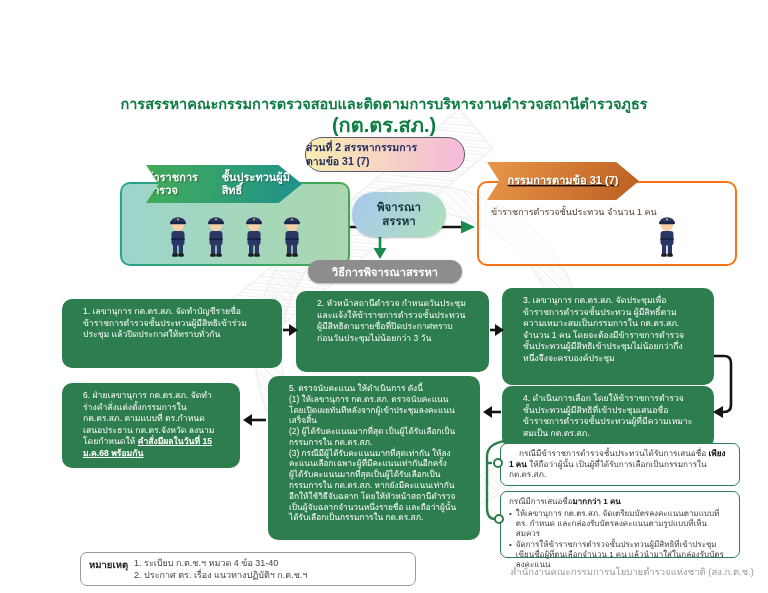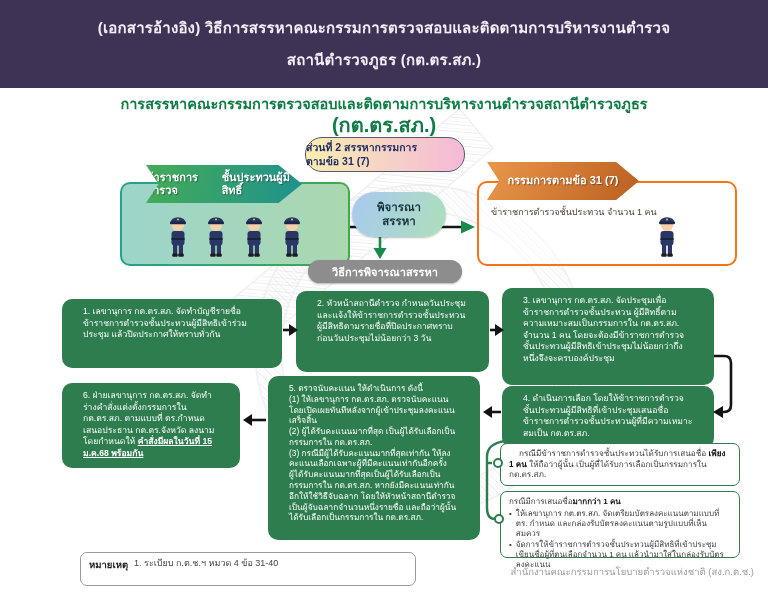--- a/index.html
+++ b/index.html
@@ -16,21 +16,21 @@
             font-size:20px;font-weight:800;z-index:2;}
   .badge{position:absolute;left:305px;top:137px;width:158px;height:33px;border-radius:17px;
          border:1.5px solid #5a5a6e;background:linear-gradient(90deg,#f9edb0,#f4b9d8);
          display:flex;flex-direction:column;justify-content:center;align-items:flex-start;z-index:4;}
   .badge div{font-size:10.5px;font-weight:800;color:#232e63;line-height:1.25;}
   
   .banner{position:absolute;display:flex;flex-direction:row;justify-content:center;align-items:center;
           z-index:5;clip-path:polygon(0 0,85% 0,100% 50%,85% 100%,0 100%,8% 50%);}
   .banner div{color:#fff;font-weight:800;font-size:11px;line-height:1.2;text-shadow:1px 1px 1px rgba(0,0,0,.35);}
   .banner-left{left:146px;top:165px;width:156px;height:38px;background:linear-gradient(95deg,#44ab57,#1f928d);}
-  .banner-right{left:487px;top:162px;width:152px;height:38px;background:linear-gradient(115deg,#e9964a,#bb5f20);}
+  .banner-right{left:487px;top:162px;width:152px;height:38px;background:linear-gradient(115deg,#e9964a,#bb5f20);text-decoration:underline;}
   
   .officer-box{position:absolute;left:120px;top:182px;width:230px;height:84px;border-radius:10px;
                background:linear-gradient(90deg,#26a28b,#45a84e);padding:2px;box-sizing:border-box;z-index:2;}
   .officer-box-inner{width:100%;height:100%;border-radius:8px;background:rgba(255,255,255,.55);
                display:flex;justify-content:center;align-items:flex-end;gap:12px;padding-bottom:5px;box-sizing:border-box;}
   .right-box{position:absolute;left:477px;top:181px;width:260px;height:85px;border:2px solid #f97316;
              border-radius:10px;background:rgba(255,255,255,.55);box-sizing:border-box;z-index:2;}
   .right-box-text{position:absolute;left:12px;top:22px;width:180px;font-size:9px;color:#4b3b2c;}
   .cop{width:26px;height:46px;}
   .cop-single{position:absolute;right:55px;top:30px;}
@@ -101,24 +101,20 @@
     <g opacity="0.32">
       <circle cx="420" cy="350" r="152" fill="none" stroke="url(#hatch)" stroke-width="24"></circle>
       <circle cx="420" cy="350" r="165" fill="none" stroke="#d7d7d7" stroke-width="2"></circle>
       <circle cx="420" cy="350" r="139" fill="none" stroke="#d7d7d7" stroke-width="2"></circle>
       <g transform="rotate(-40 330 250)">
         <rect x="190" y="225" width="330" height="52" fill="url(#hatch)" stroke="#d2d2d2" stroke-width="1.5"></rect>
       </g>
     </g>
   </svg>
 
-  <header class="hdr">
-    <div>(เอกสารอ้างอิง)  วิธีการสรรหาคณะกรรมการตรวจสอบและติดตามการบริหารงานตำรวจ</div>
-    <div>สถานีตำรวจภูธร (กต.ตร.สภ.)</div>
-  </header>
 
   <div class="title-l1">การสรรหาคณะกรรมการตรวจสอบและติดตามการบริหารงานตำรวจสถานีตำรวจภูธร</div>
   <div class="title-l2">(กต.ตร.สภ.)</div>
 
   <div class="badge">
     <div>ส่วนที่ 2 สรรหากรรมการ</div>
     <div>ตามข้อ 31 (7)</div>
   </div>
 
   <svg class="connectors" width="768" height="593">
@@ -219,18 +215,19 @@
     <div class="bullet-row">
         <span class="dot">•</span>
         <span>จัดการให้ข้าราชการตำรวจชั้นประทวนผู้มีสิทธิที่เข้าประชุมเขียนชื่อผู้ที่ตนเลือกจำนวน 1 คน แล้วนำมาใส่ในกล่องรับบัตรลงคะแนน</span>
       </div>
   </div>
 
   <div class="note">
     <span class="note-label">หมายเหตุ</span>
     <span class="note-lines">
       <span>1. ระเบียบ ก.ต.ช.ฯ หมวด 4 ข้อ 31-40</span>
+      <span>2. ประกาศ ตร. เรื่อง แนวทางปฏิบัติฯ ก.ต.ช.ฯ</span>
     </span>
   </div>
 
   <div class="footer">สำนักงานคณะกรรมการนโยบายตำรวจแห่งชาติ (สง.ก.ต.ช.)</div>
 
 </div>
 
 </body></html>

